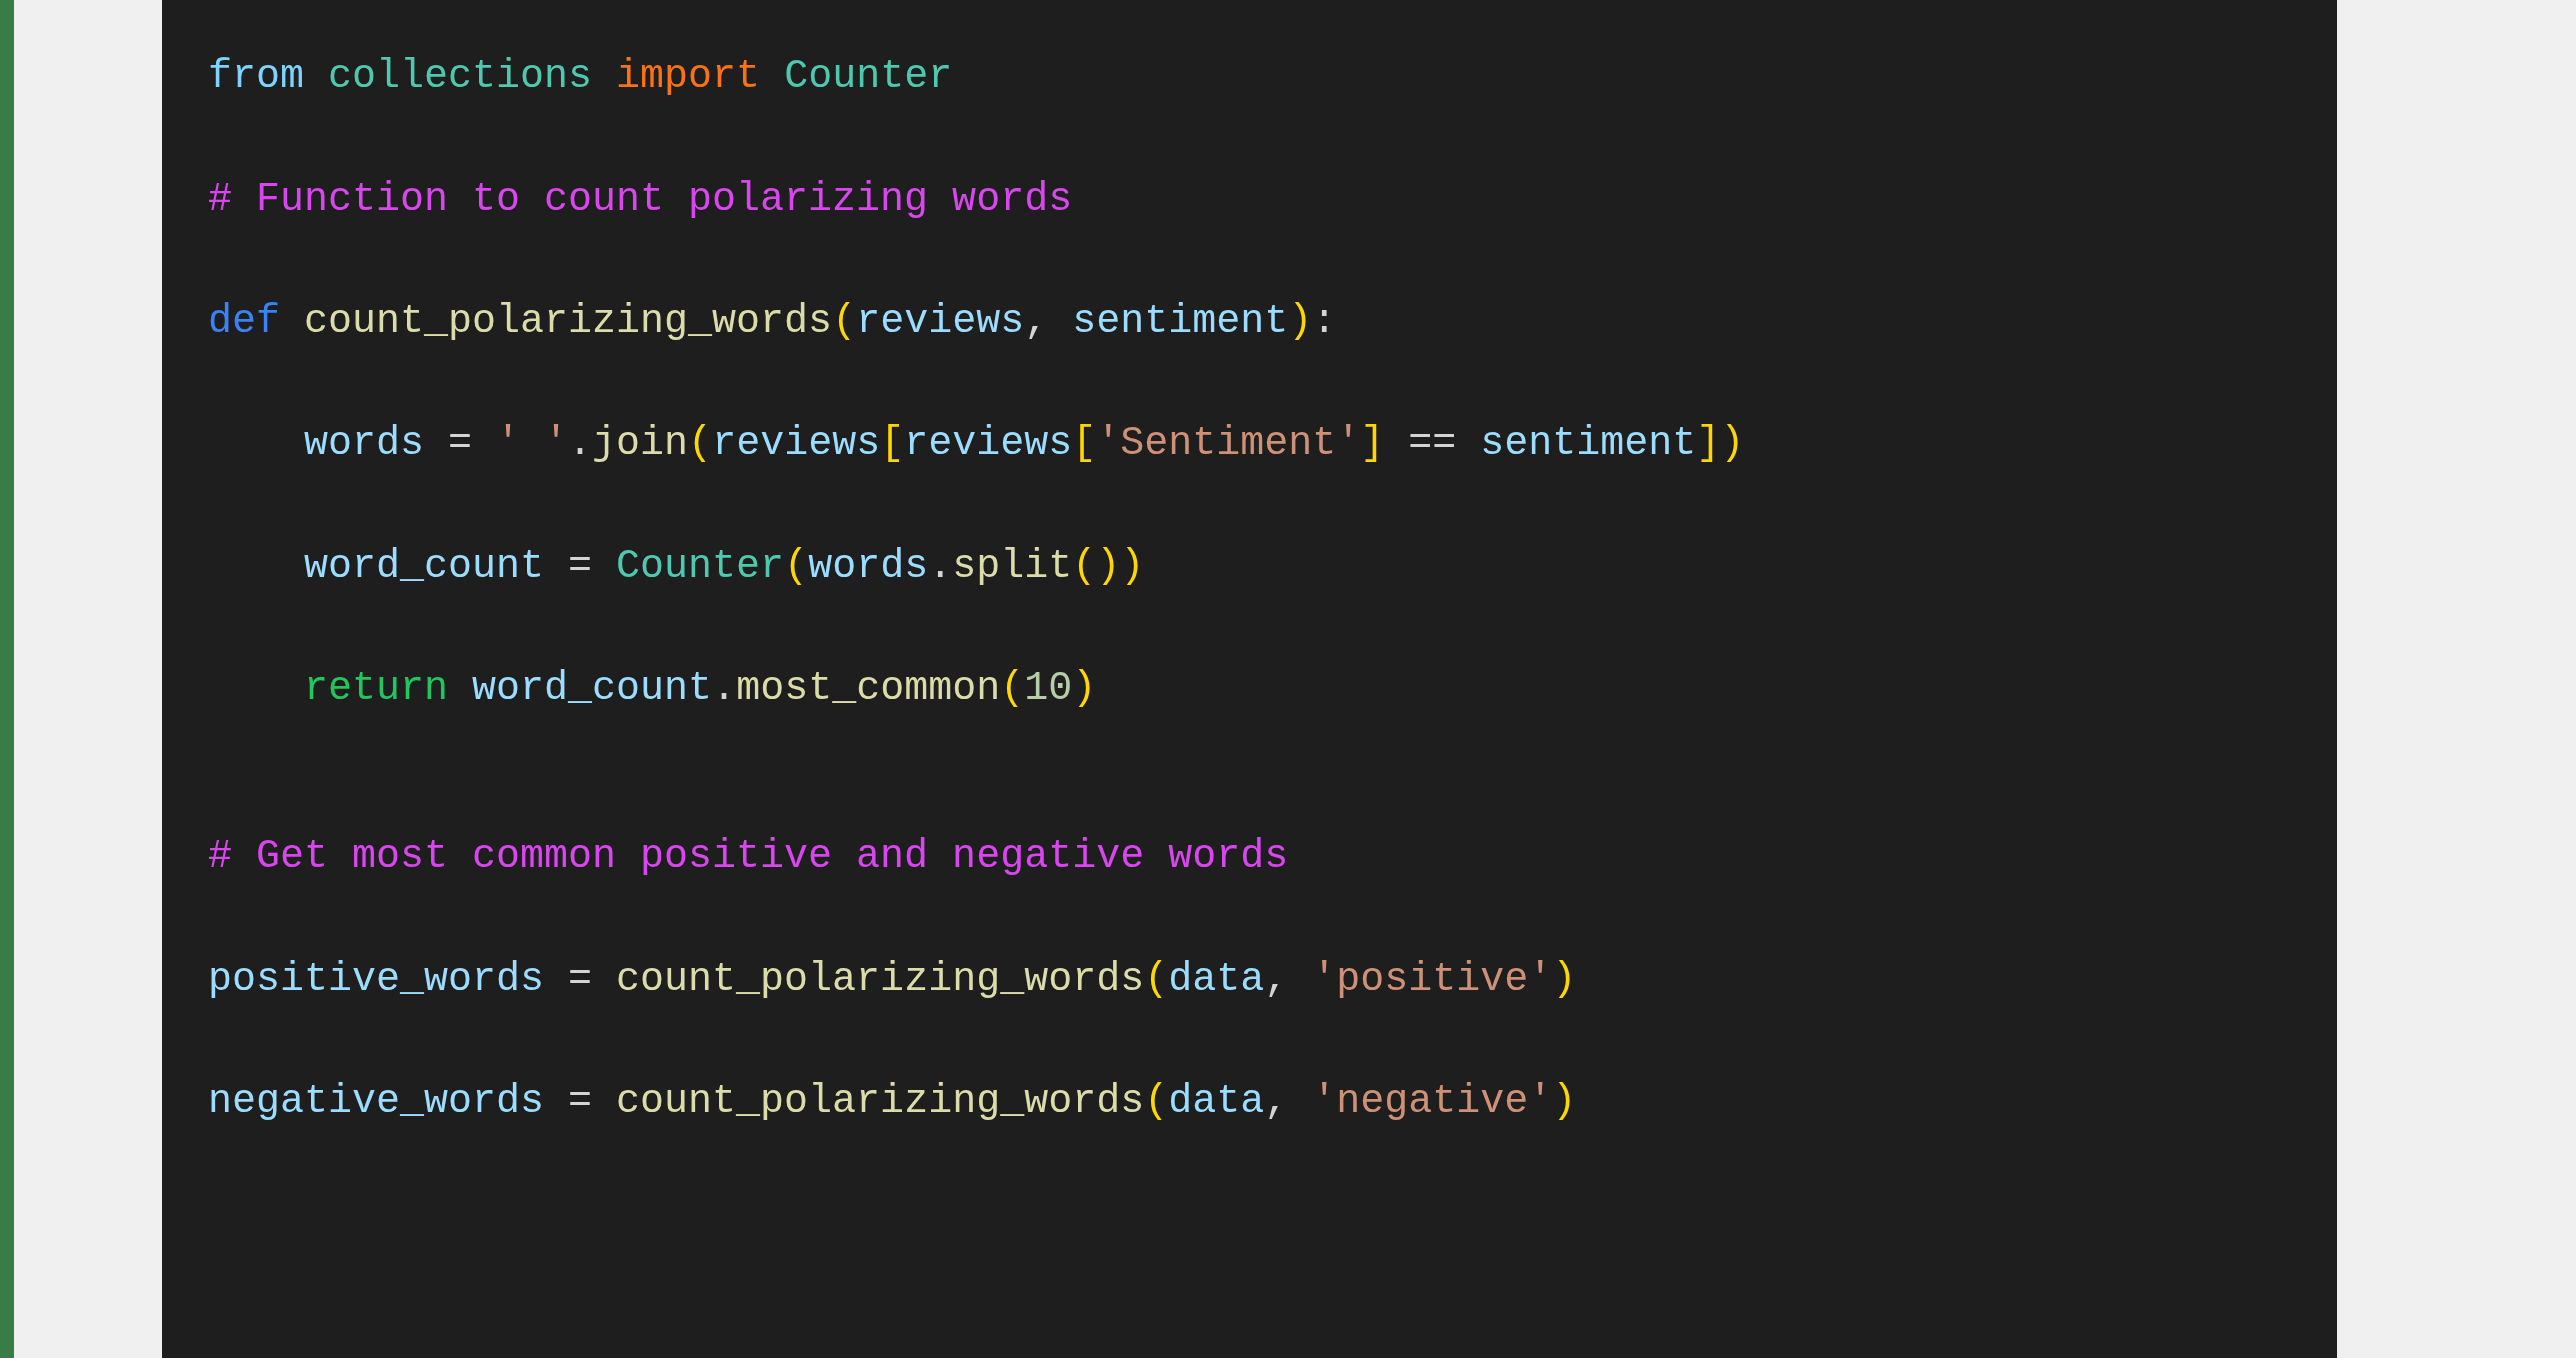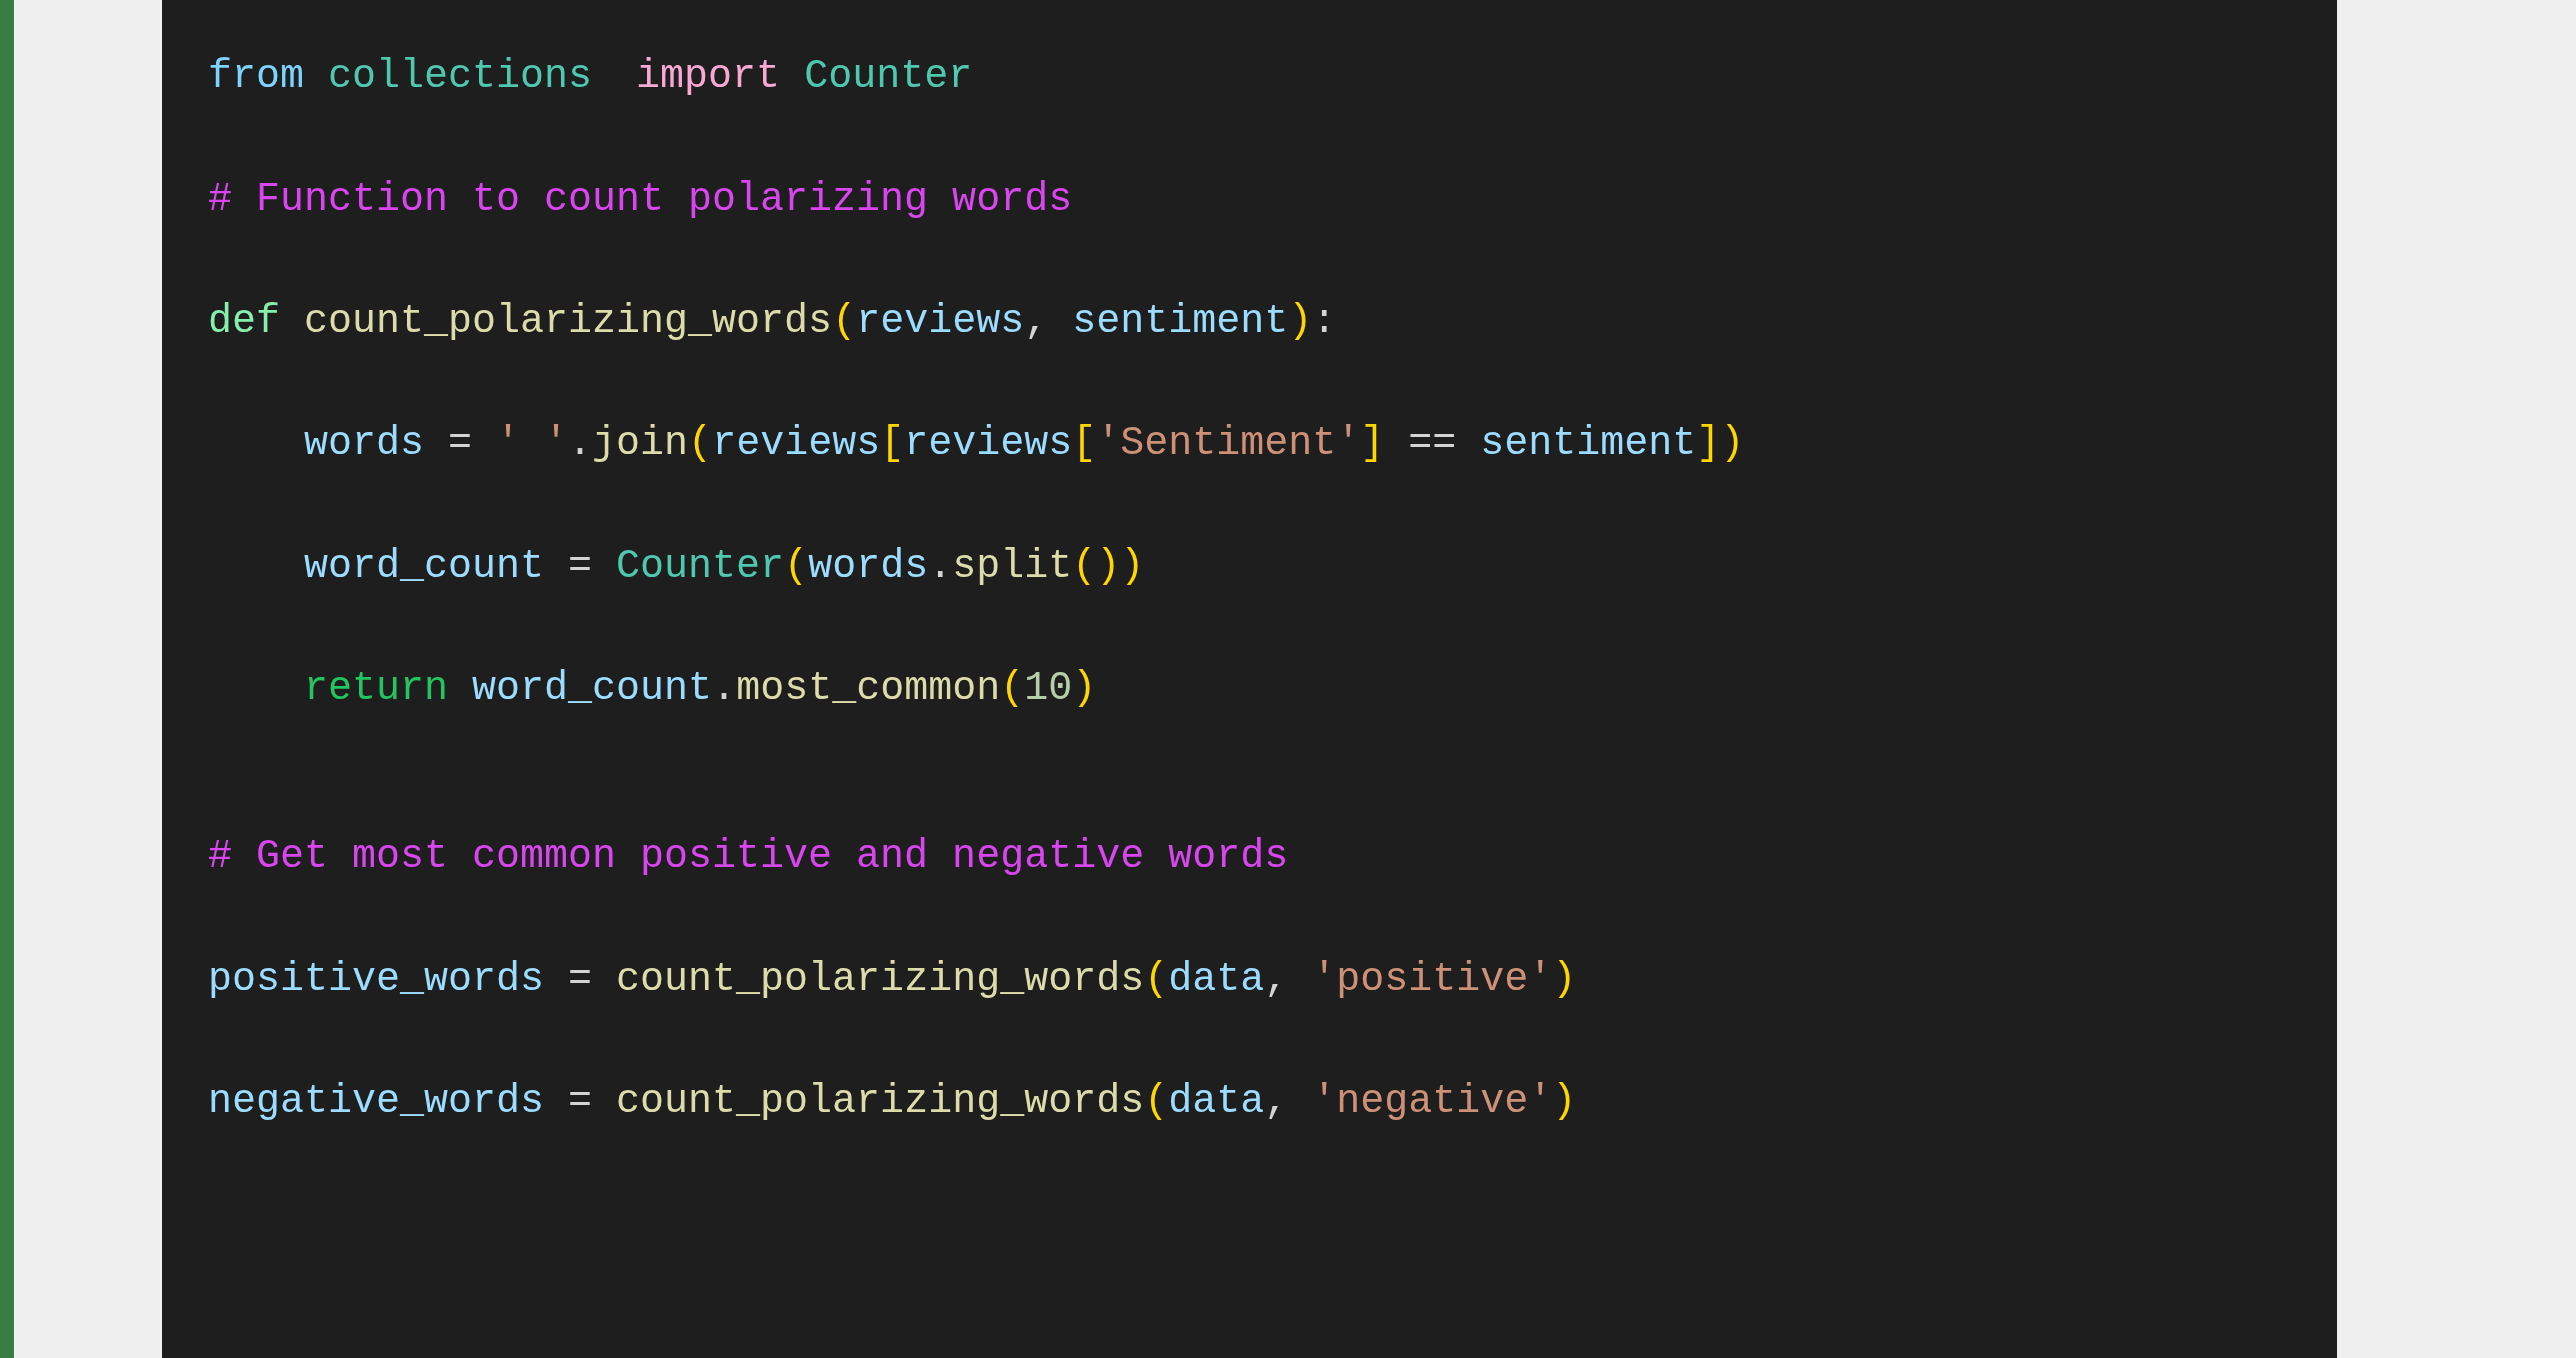--- a/index.html
+++ b/index.html
@@ -59,22 +59,22 @@
       white-space: pre;
       display: block;
       padding: 6.2px 0;
     }
 
     .code-line.empty {
       height: 46px;
     }
 
     .kw-from { color: #7dd3fc; }
-    .kw-import { color: #f9a8d4; margin-left: 20px; }
-    .kw-def { color: #86efac; }
+    .kw-import { color: #f97316; }
+    .kw-def { color: #3b82f6; }
     .kw-return { color: #22c55e; }
     .comment { color: #d946ef; }
     .func-name { color: #dcdcaa; }
     .string { color: #ce9178; }
     .number { color: #b5cea8; }
     .module { color: #4ec9b0; margin-top: 8px; }
     .class-name { color: #4ec9b0; }
     .param { color: #9cdcfe; }
     .bracket { color: #ffd700; }
     .normal { color: #d4d4d4; }

